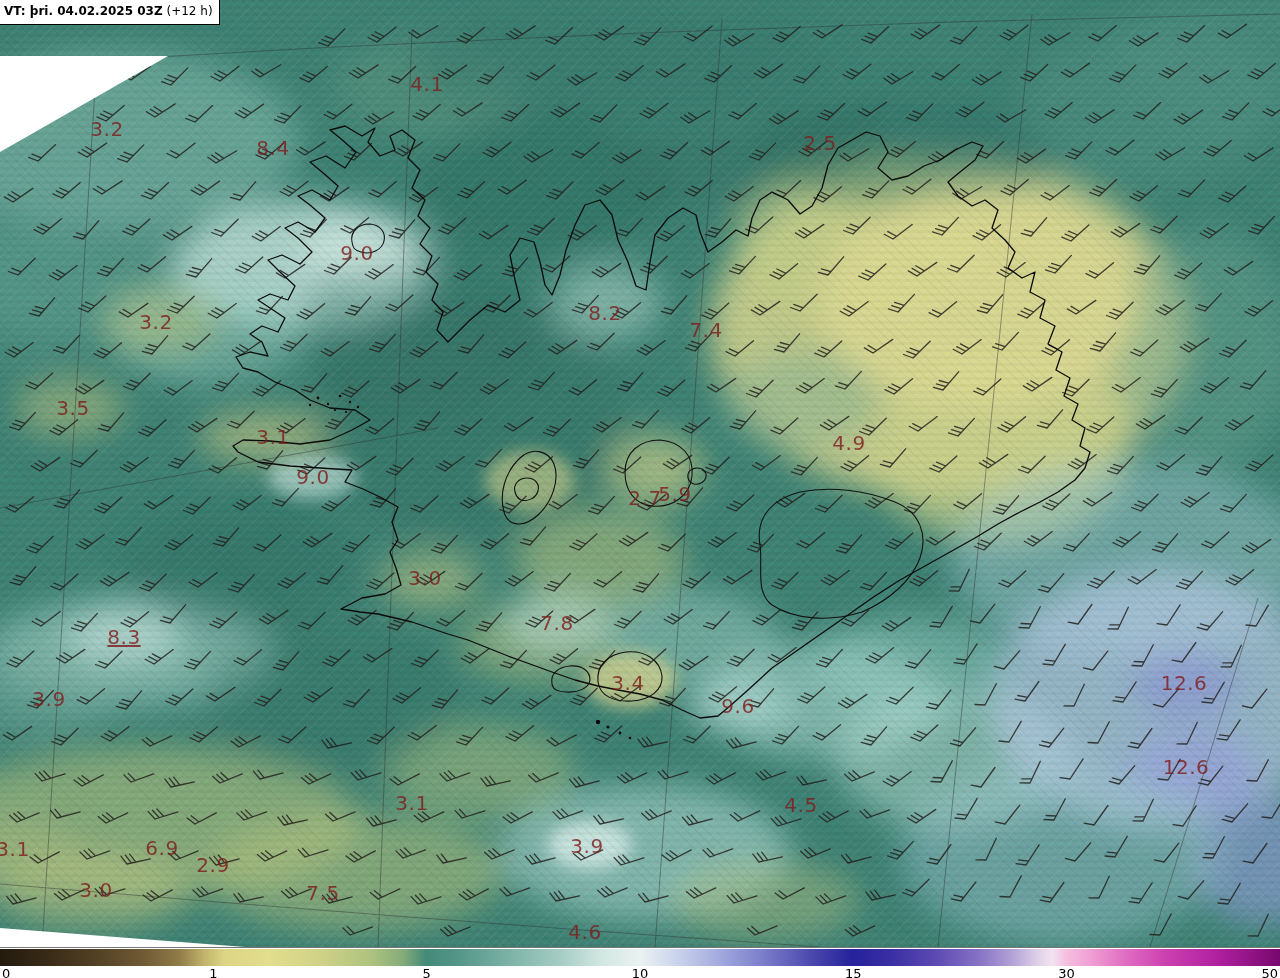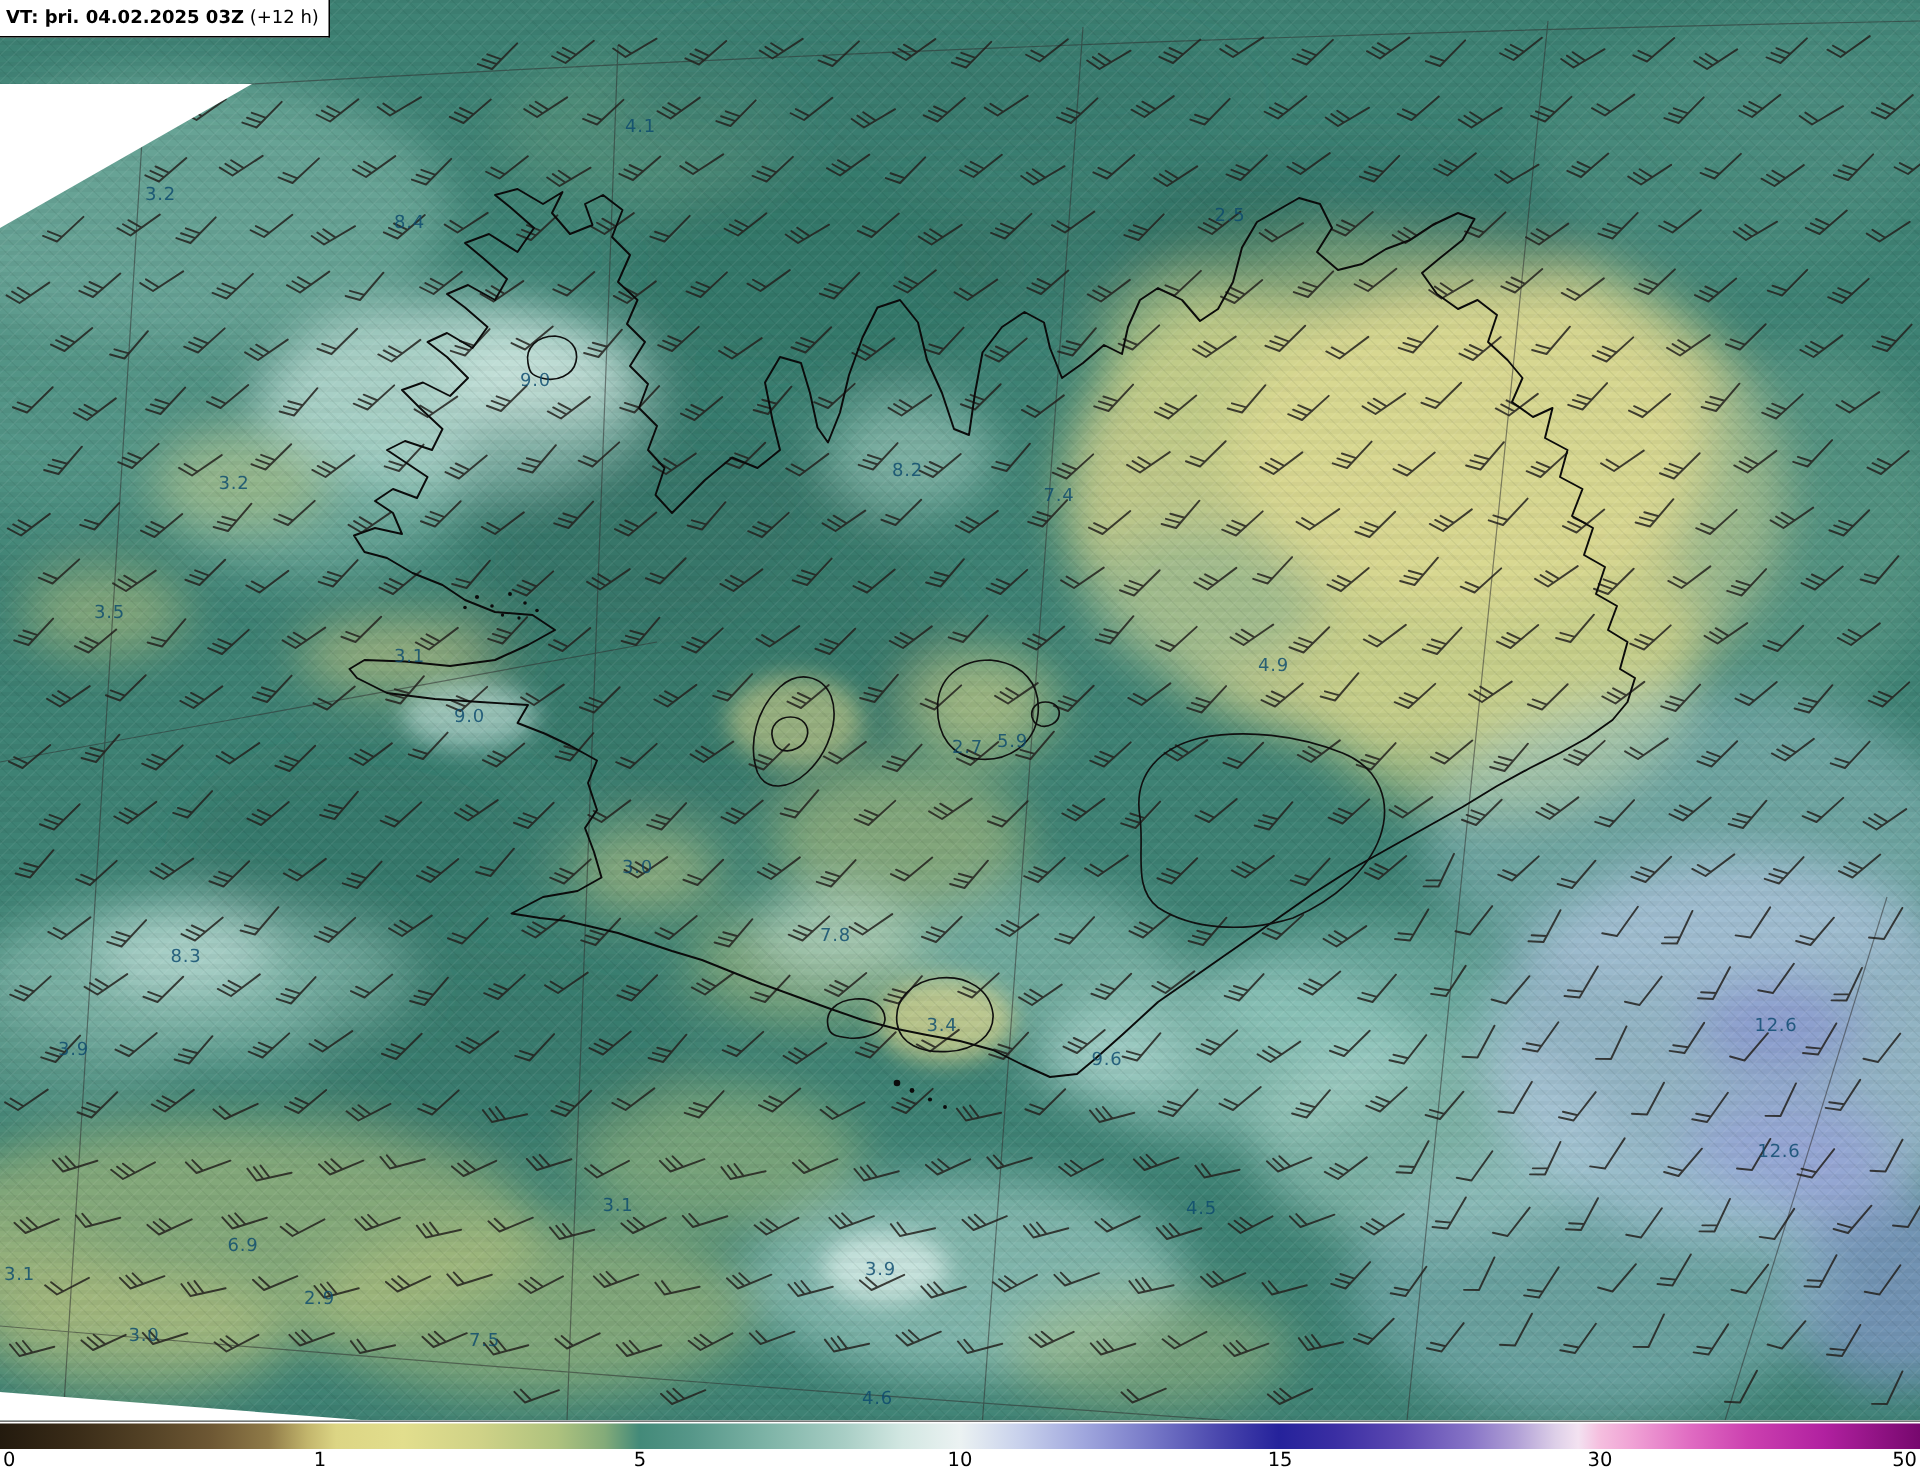--- a/index.html
+++ b/index.html
@@ -12,21 +12,21 @@
       repeating-linear-gradient(45deg, rgba(8,28,24,0.05) 0 1px, transparent 1px 7px),
       repeating-linear-gradient(-45deg, rgba(255,255,255,0.05) 0 1px, transparent 1px 6px),
       repeating-linear-gradient(0deg, rgba(0,0,0,0.03) 0 3px, transparent 3px 7px);}
   .wedge{position:absolute;background:#fff;pointer-events:none;}
   #wedge-top{left:0;top:0;width:170px;height:160px;clip-path:polygon(0 56px,168px 56px,0 152px);}
   #wedge-bottom{left:0;top:920px;width:245px;height:27px;clip-path:polygon(0 8px,245px 27px,0 27px);}
   #title-box{position:absolute;left:0;top:0;background:#fff;border:1px solid #000;border-left:none;border-top:none;
     padding:3px 6px 4px 4px;font-size:12px;line-height:1.38;color:#000;white-space:nowrap;z-index:30;}
   #title-box b{font-weight:bold;}
   #value-labels{position:absolute;left:0;top:0;width:1280px;height:947px;z-index:10;pointer-events:none;}
-  .map-value{position:absolute;transform:translate(-50%,-50%);font-size:12px;color:#0c4a6e;opacity:0.82;
+  .map-value{position:absolute;transform:translate(-50%,-50%);font-size:20px;color:#7f1d1d;opacity:0.82;
     letter-spacing:0.5px;}
   #colorbar{position:absolute;left:0;top:947px;width:1280px;height:31px;background:#fff;border-top:1px solid #777;}
   #colorbar-gradient{position:absolute;left:0;top:1px;width:1280px;height:17px;}
   #colorbar-ticks{position:absolute;left:0;top:18px;width:1280px;height:13px;}
   .cbar-tick{position:absolute;top:0;font-size:13px;color:#000;transform:translateX(-50%);}
   .cbar-tick.first{transform:none;}
   .cbar-tick.last{transform:translateX(-100%);}
 </style>
 </head>
 <body>
@@ -159,31 +159,31 @@
         <div class="map-value" style="left: 605px; top: 313px;">8.2</div>
         <div class="map-value" style="left: 706px; top: 330px;">7.4</div>
         <div class="map-value" style="left: 73px; top: 408px;">3.5</div>
         <div class="map-value" style="left: 273px; top: 437px;">3.1</div>
         <div class="map-value" style="left: 313px; top: 477px;">9.0</div>
         <div class="map-value" style="left: 849px; top: 443px;">4.9</div>
         <div class="map-value" style="left: 645px; top: 470px; margin-top: 28px;">2.7</div>
         <div class="map-value" style="left: 675px; top: 494px;">5.9</div>
         <div class="map-value" style="left: 425px; top: 578px;">3.0</div>
         <div class="map-value" style="left: 557px; top: 623px;">7.8</div>
-        <div class="map-value" style="left: 124px; top: 637px;">8.3</div>
+        <div class="map-value" style="left: 124px; top: 637px; text-decoration: underline;">8.3</div>
         <div class="map-value" style="left: 628px; top: 683px;">3.4</div>
         <div class="map-value" style="left: 49px; top: 699px;">3.9</div>
         <div class="map-value" style="left: 738px; top: 706px;">9.6</div>
         <div class="map-value" style="left: 1184px; top: 683px;">12.6</div>
         <div class="map-value" style="left: 1186px; top: 767px;">12.6</div>
         <div class="map-value" style="left: 412px; top: 803px;">3.1</div>
         <div class="map-value" style="left: 801px; top: 805px;">4.5</div>
         <div class="map-value" style="left: 587px; top: 846px;">3.9</div>
         <div class="map-value" style="left: 13px; top: 849px;">3.1</div>
-        <div class="map-value" style="left: 162px; top: 830px;">6.9</div>
+        <div class="map-value" style="left: 162px; top: 848px;">6.9</div>
         <div class="map-value" style="left: 213px; top: 865px;">2.9</div>
         <div class="map-value" style="left: 96px; top: 890px;">3.0</div>
         <div class="map-value" style="left: 323px; top: 893px;">7.5</div>
         <div class="map-value" style="left: 585px; top: 932px;">4.6</div>
       </div>
     <div id="wedge-top" class="wedge"></div>
     <div id="wedge-bottom" class="wedge"></div>
     <div id="title-box">
       <div><b>VT: þri. 04.02.2025 03Z</b><span> (+12 h)</span></div>
     </div>

